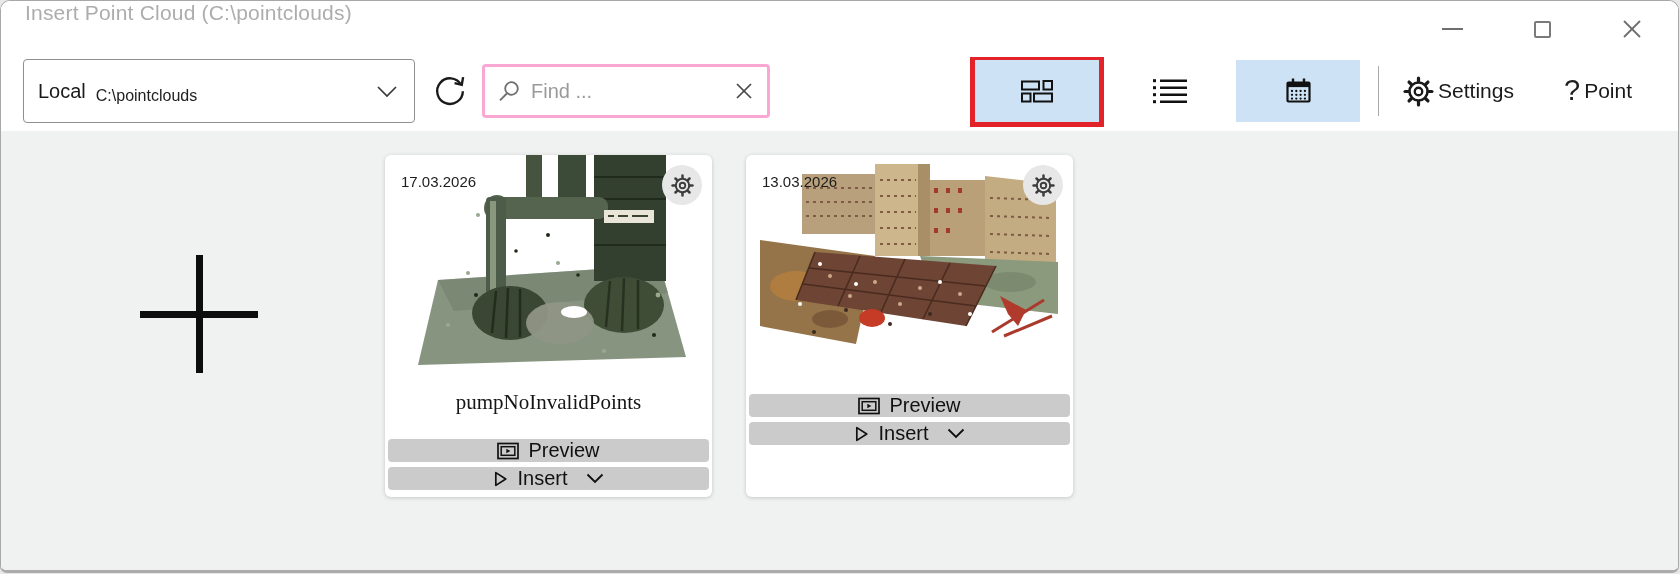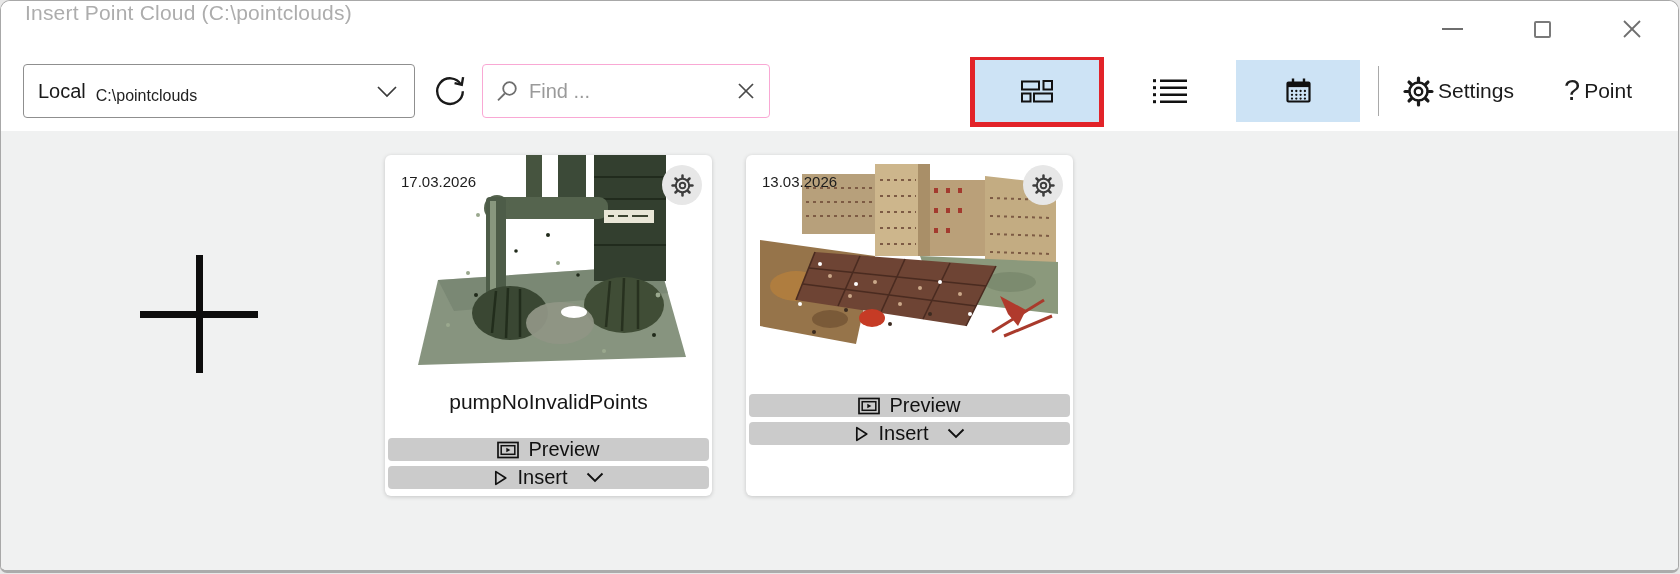--- a/index.html
+++ b/index.html
@@ -21,29 +21,29 @@
   .titlebar{ position:relative; height:56px; display:flex; padding-left:24px; background:#fff; }
   .title{ font-size:21px; color:#adadad; letter-spacing:.2px; }
   .win-controls{ position:absolute; right:34px; top:0; height:56px; display:flex; align-items:center; gap:66px; }
   .wc{ background:none; border:none; width:24px; height:24px; display:flex; align-items:center; justify-content:center; cursor:pointer; }
   .wc .dash{ width:21px; height:2px; background:#6e6e6e; display:block; }
   .wc .sq{ width:17px; height:17px; border:2px solid #7a7a7a; border-radius:2px; display:block; }
   .x-icon line{ stroke:#6e6e6e; stroke-width:1.8; }
   
   .toolbar{ height:74px; display:flex; align-items:center; padding:0 42px 6px 22px; background:#fff; }
   .select{
-    width:392px; height:54px; border:1px solid #8f8f8f; border-radius:4px;
+    width:392px; height:64px; border:1px solid #8f8f8f; border-radius:4px;
     display:flex; align-items:center; padding:0 16px 0 14px; background:#fff; cursor:pointer;
   }
   .loc-label{ font-size:20px; color:#1a1a1a; margin-right:10px; }
   .loc-path{ font-size:16px; color:#222; position:relative; top:5px; }
   .select .chev{ margin-left:auto; }
   .refresh{ background:none; border:none; margin-left:13px; width:44px; height:44px; display:flex; align-items:center; justify-content:center; cursor:pointer; }
   .searchbox{
-    margin-left:10px; width:288px; height:54px; border:1px solid #f9a8d4; border-radius:4px;
+    margin-left:10px; width:288px; height:54px; border:3px solid #f9a8d4; border-radius:4px;
     display:flex; align-items:center; padding:0 12px 0 12px; background:#fff;
   }
   .searchbox input{
     flex:1; border:none; outline:none; font-size:20px; font-family:inherit; color:#1a1a1a; min-width:0; margin-left:10px; background:transparent;
   }
   .searchbox input::placeholder{ color:#9a9a9a; }
   .clearbtn{ background:none; border:none; padding:2px; cursor:pointer; display:flex; }
   .view-group{ margin-left:auto; display:flex; align-items:center; }
   .viewbtn{
     width:124px; height:62px; border:none; background:transparent;
@@ -73,21 +73,21 @@
   }
   .media{ position:relative; height:215px; overflow:hidden; border-radius:6px 6px 0 0; }
   .thumb{ position:absolute; left:50%; transform:translateX(-50%); }
   .thumb.t1{ top:0; }
   .thumb.t2{ top:9px; }
   .date{ position:absolute; left:16px; top:18px; font-size:15px; color:#1c1c1c; z-index:2; }
   .cardgear{
     position:absolute; right:10px; top:10px; width:40px; height:40px; border-radius:50%;
     background:#e7e7e7; border:none; display:flex; align-items:center; justify-content:center; cursor:pointer; z-index:2;
   }
-  .cardtitle{ margin-top:20px; text-align:center; font-size:21px; color:#161616; }
+  .cardtitle{ margin-top:20px; text-align:center; font-size:21px; color:#161616;font-family:Liberation Serif, serif; }
   .cardbtns{ display:flex; gap:5px; margin:24px 3px 0;flex-direction:column; }
   .cardbtns button{
     flex:1; height:53px; background:#cbcbcb; border:none; border-radius:4px;
     display:flex; align-items:center; justify-content:center; gap:9px;
     font-size:20px; font-family:inherit; color:#111; cursor:pointer;
   }
   .cardbtns .ichev{ margin-left:9px; }
   svg{ display:block; }
 </style>
 </head>

